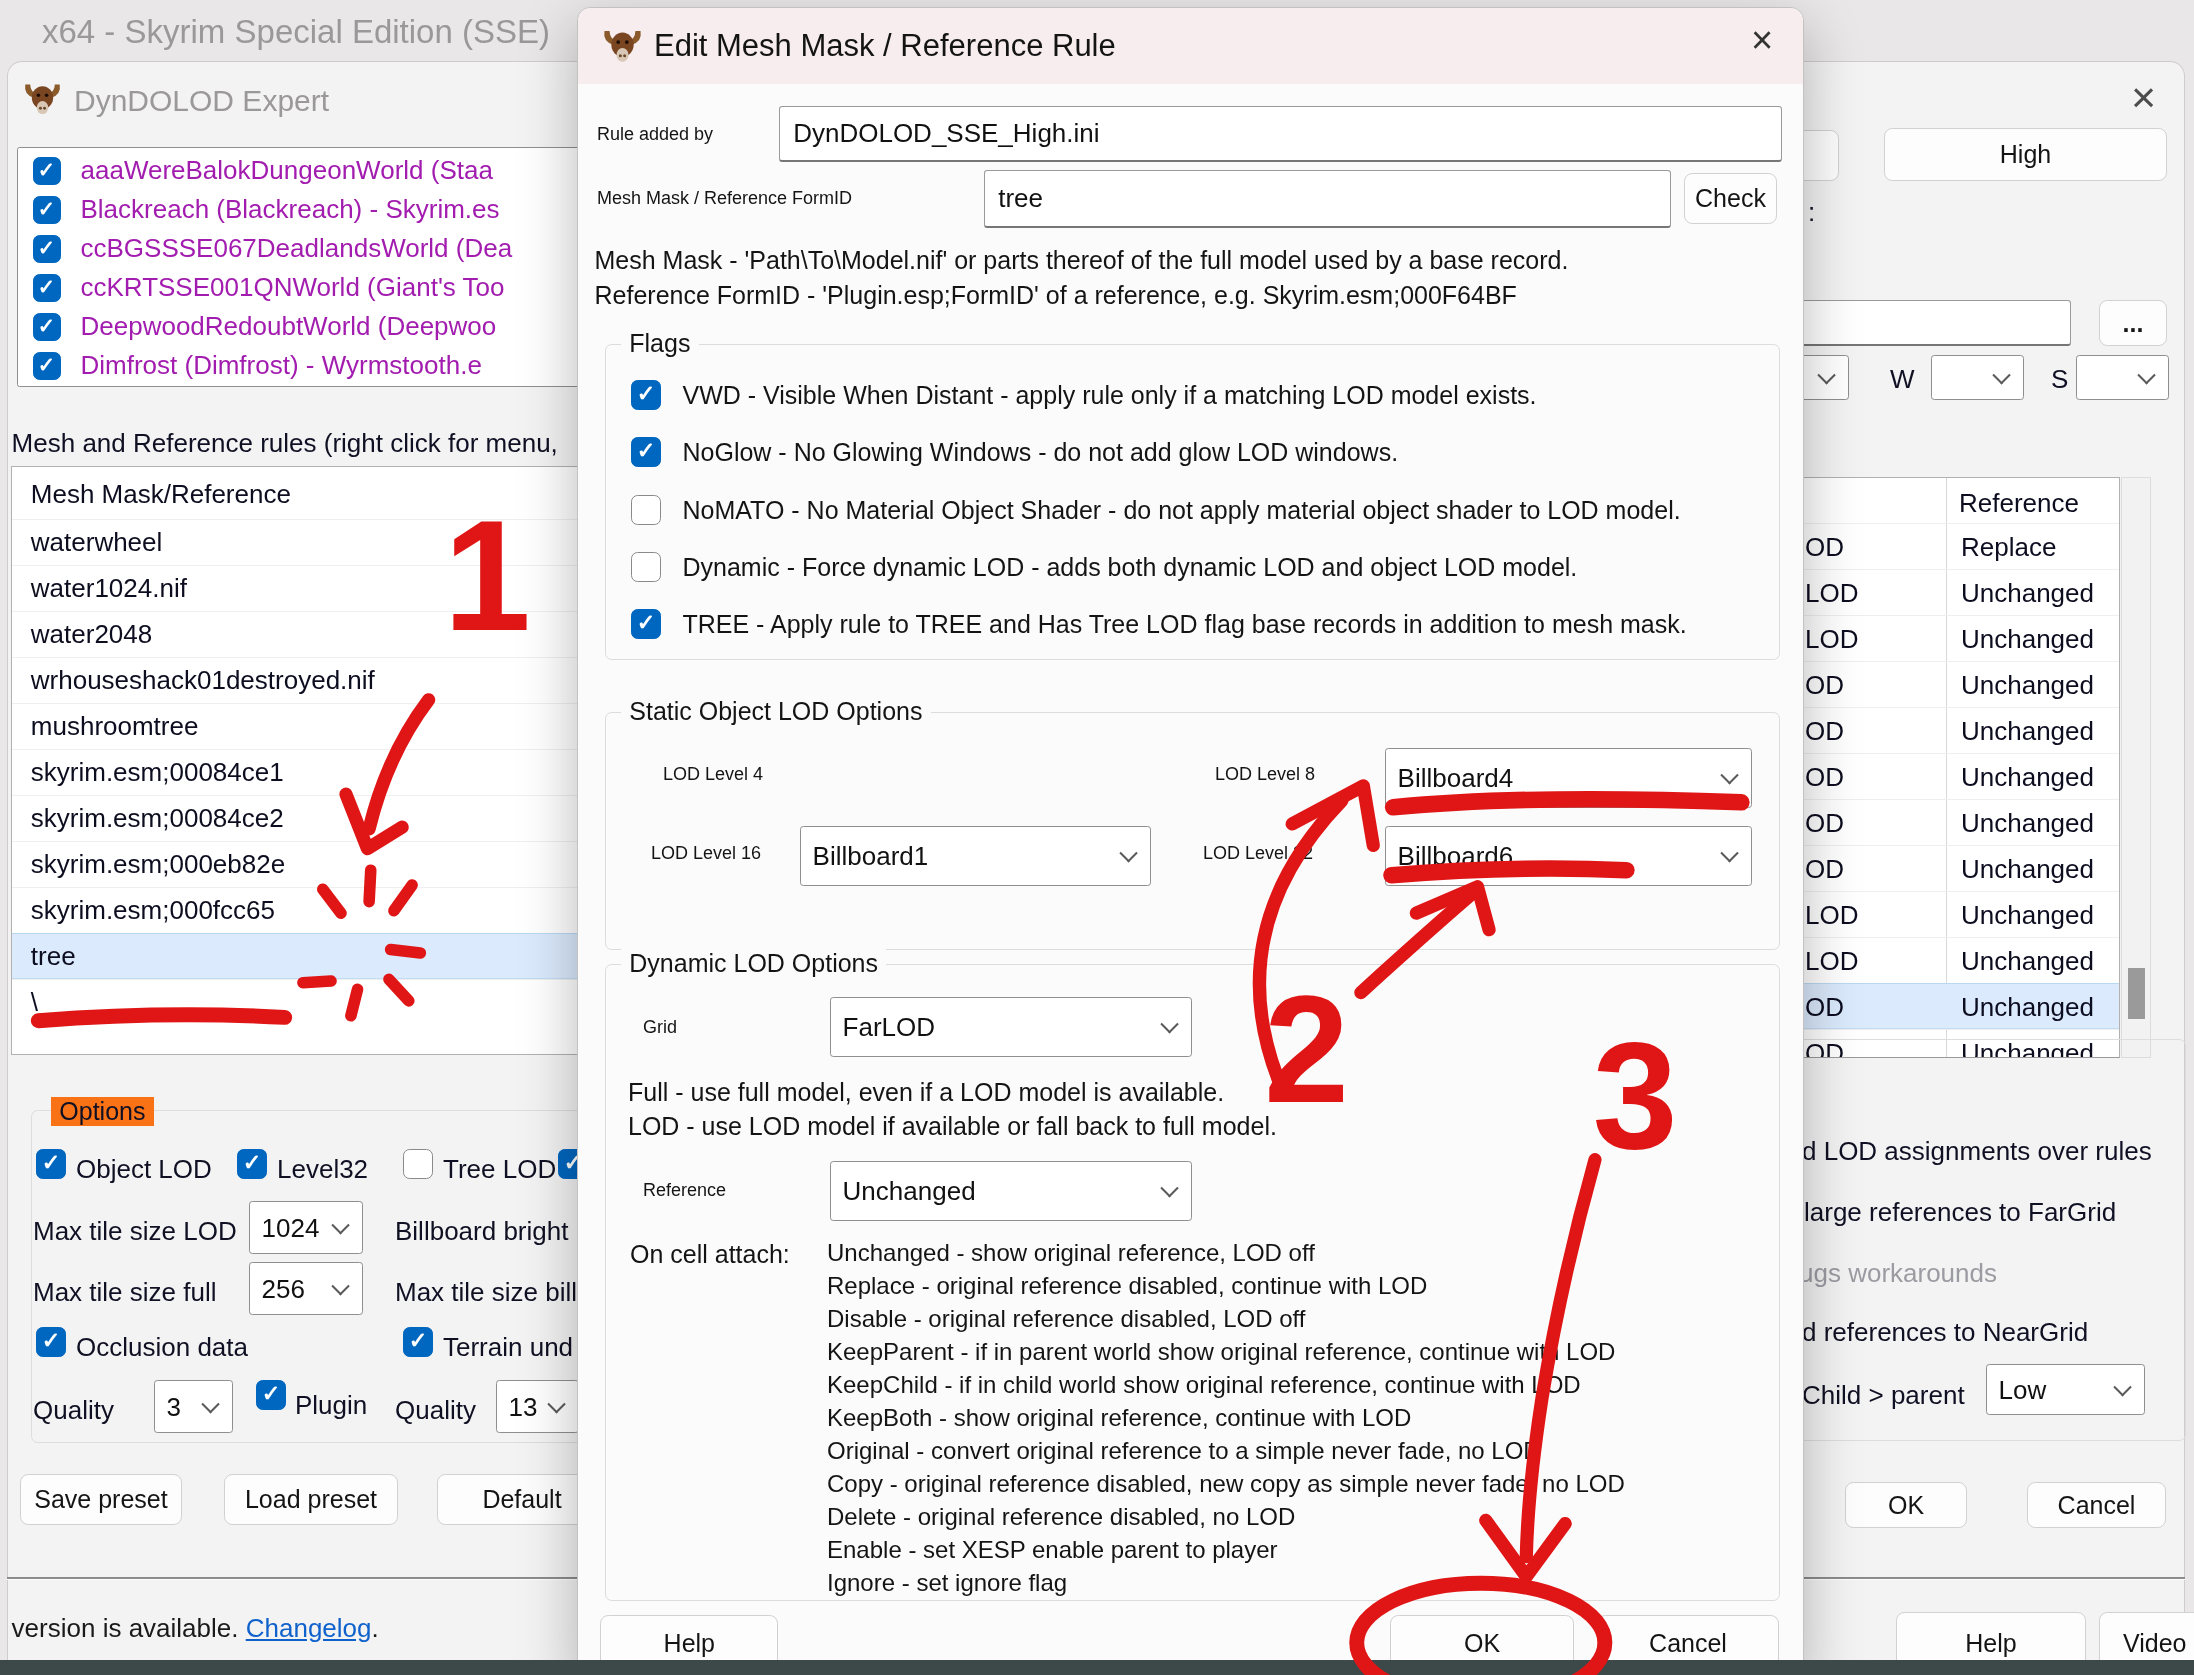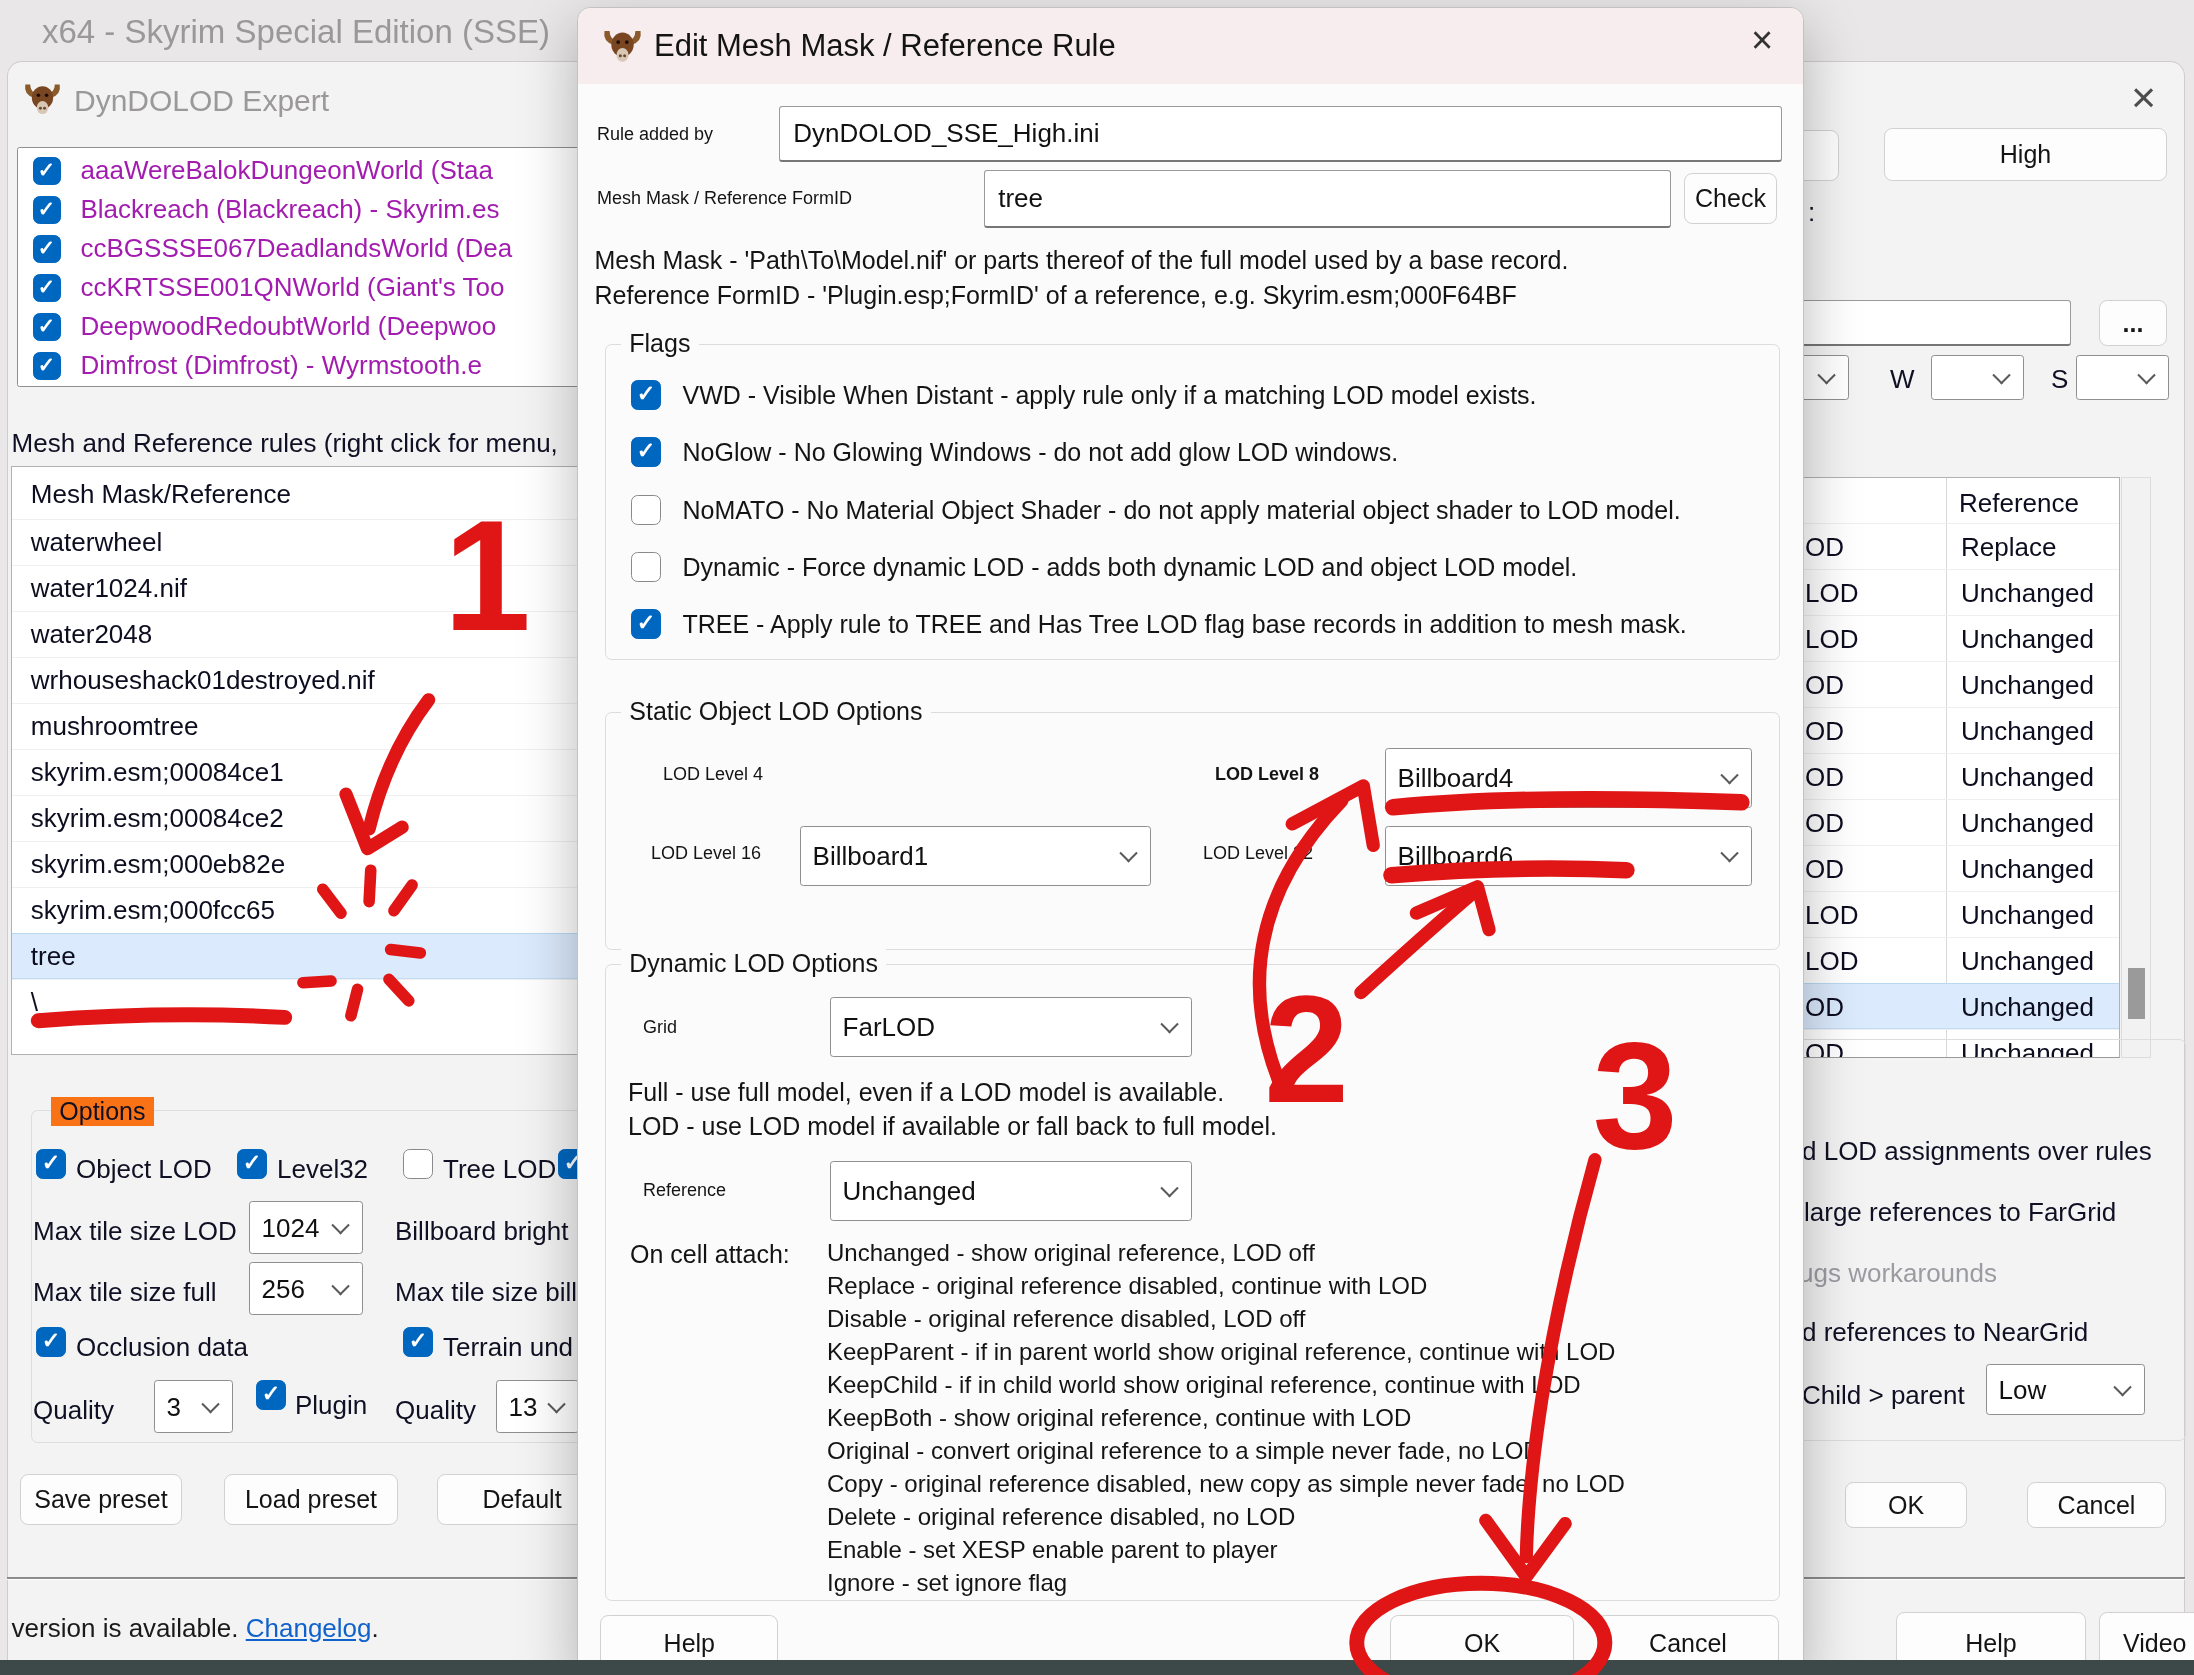--- a/index.html
+++ b/index.html
@@ -363,21 +363,21 @@
           <span class="cb on">
             <span class="tick">✓</span>
           </span>
           <span class="flag-txt">TREE - Apply rule to TREE and Has Tree LOD flag base records in addition to mesh mask.</span>
         </div>
       </div>
 
     <div class="gbox" style="left:27px;top:704px;width:1175px;height:238px;border-color:#dcdcdc;"></div>
     <div class="gleg dlg" style="left:43px;top:689px;">Static Object LOD Options</div>
     <div class="dlbl" style="left:85px;top:756px;">LOD Level 4</div>
-    <div class="dlbl" style="left:637px;top:756px;font-weight:bold;">LOD Level 8</div>
+    <div class="dlbl" style="left:637px;top:756px;">LOD Level 8</div>
     <div class="combo" style="left:807px;top:740px;width:367px;height:60px;">
       <span class="val">Billboard4</span>
     </div>
     <div class="dlbl" style="left:73px;top:835px;">LOD Level 16</div>
     <div class="combo" style="left:222px;top:818px;width:351px;height:60px;">
       <span class="val">Billboard1</span>
     </div>
     <div class="dlbl" style="left:625px;top:835px;">LOD Level 32</div>
     <div class="combo" style="left:807px;top:818px;width:367px;height:60px;">
       <span class="val">Billboard6</span>

